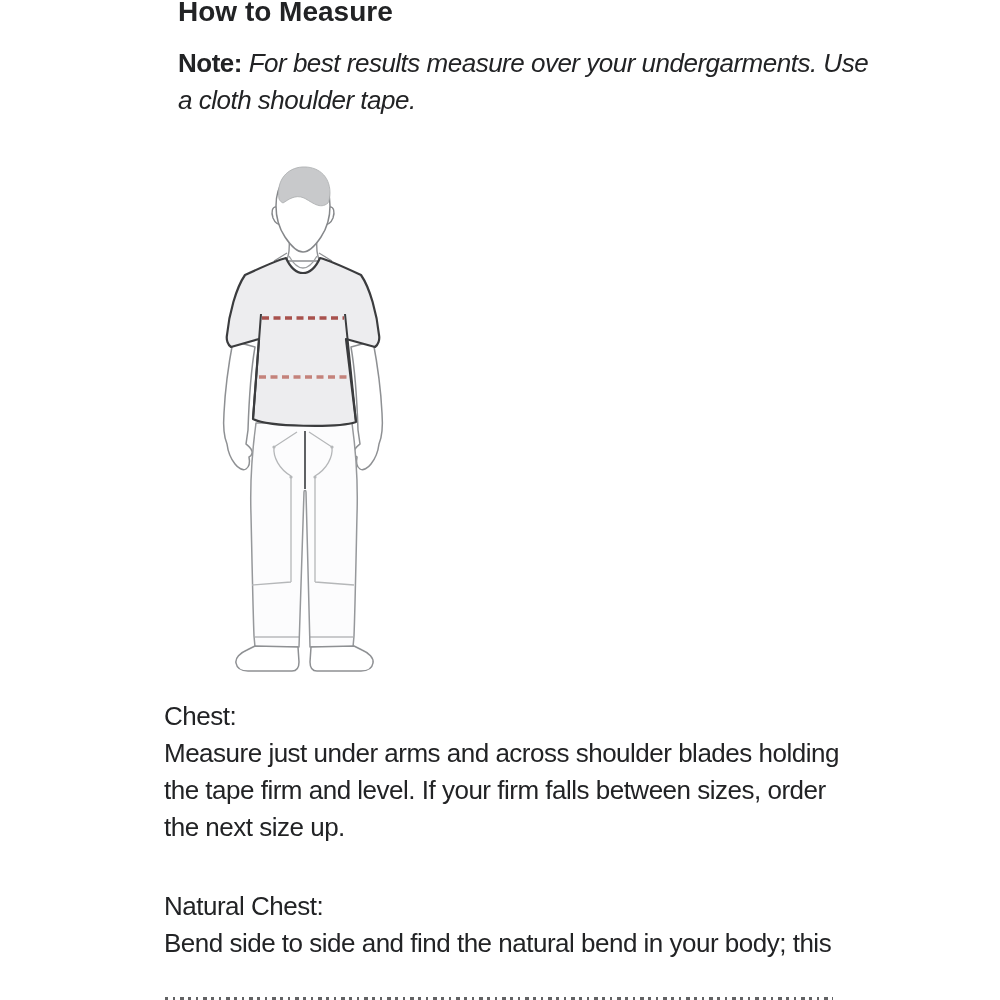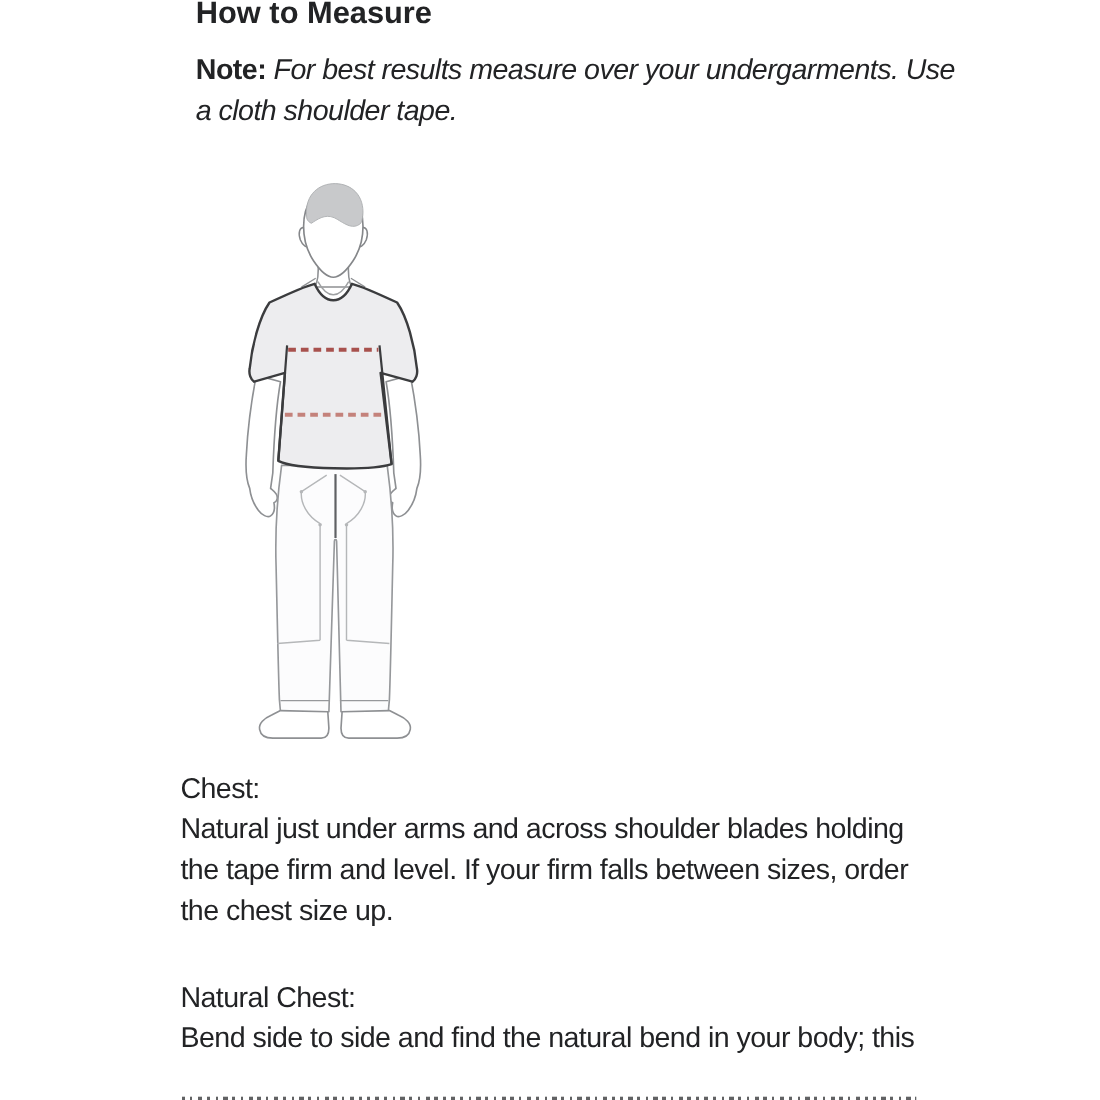--- a/index.html
+++ b/index.html
@@ -136,23 +136,23 @@
 
     <path d="M289,256 C294,265 298,268 303,268 C308,268 312,265 317,256" fill="none" stroke="#9ea0a2" stroke-width="1.3"></path>
 
     <line x1="262" y1="318" x2="344" y2="318" stroke-width="3.6" stroke-dasharray="7 4.5" stroke="#a8514d"></line>
     <line x1="259" y1="377" x2="347" y2="377" stroke-width="3.6" stroke-dasharray="7 4.5" stroke="#c4827b"></line>
   </svg>
 </div>
 
 <div class="textblock chest-block">
   <div class="heading">Chest:</div>
-  <div>Natural just under arms and across shoulder blades holding</div>
+  <div>Measure just under arms and across shoulder blades holding</div>
   <div>the tape firm and level. If your firm falls between sizes, order</div>
-  <div>the chest size up.</div>
+  <div>the next size up.</div>
 </div>
 
 <div class="textblock waist-block">
   <div class="heading">Natural Chest:</div>
   <div>Bend side to side and find the natural bend in your body; this</div>
 </div>
 
 <div class="truncated-line"></div>
 
 </body></html>

